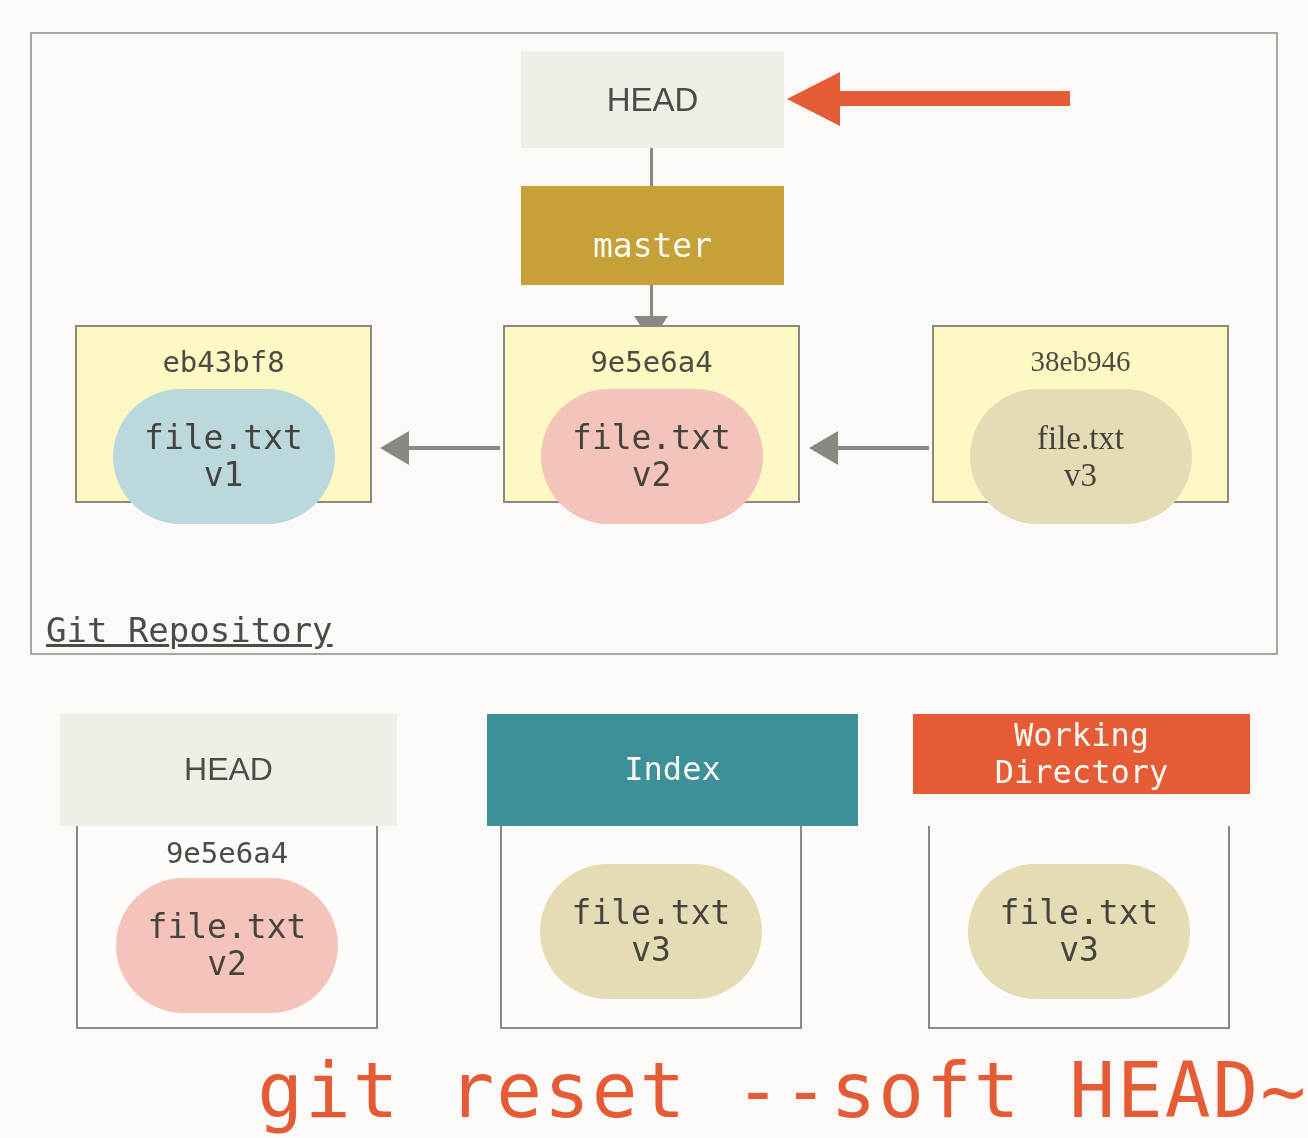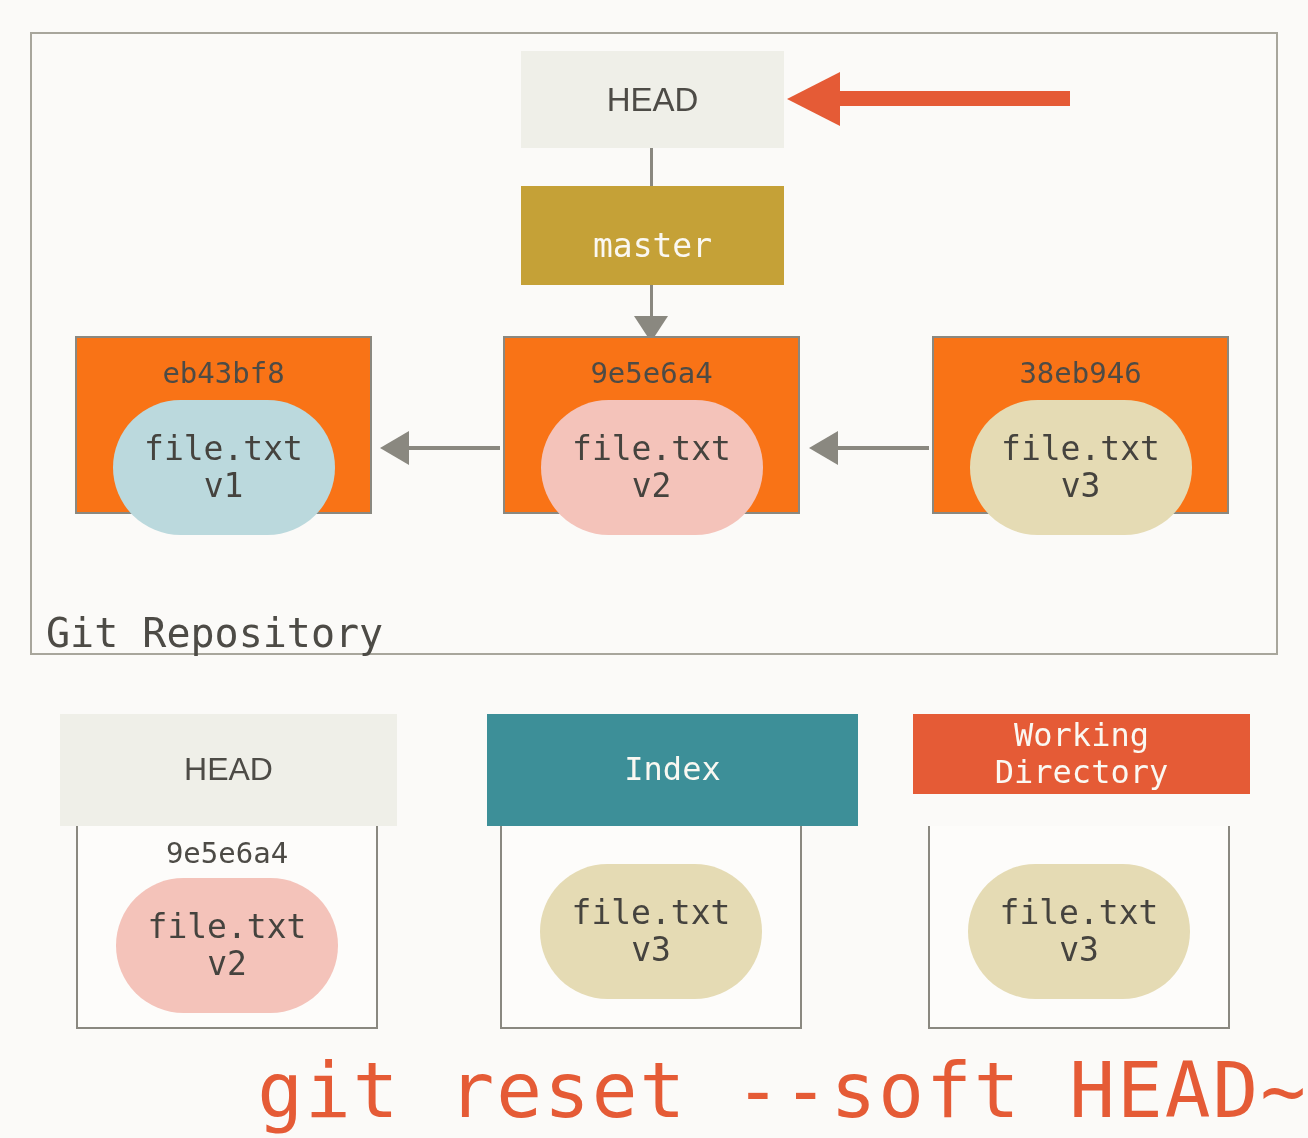--- a/index.html
+++ b/index.html
@@ -30,24 +30,25 @@
     width: 1248px;
     height: 623px;
     border: 2px solid #A8A69C;
     background: #FBFAF8;
     box-sizing: border-box;
   }
   .repo-label {
     position: absolute;
     left: 46px;
     top: 610px;
-    font-size: 40px;
+    font-size: 34px;
     color: #4D4B46;
     letter-spacing: 0px;
     white-space: nowrap;
+    text-decoration: underline;
   }
 
   
   .head-top {
     position: absolute;
     left: 521px;
     top: 51px;
     width: 263px;
     height: 97px;
     background: #EFEFE8;
@@ -103,30 +104,30 @@
     width: 0;
     height: 0;
     border-left: 17px solid transparent;
     border-right: 17px solid transparent;
     border-top: 26px solid #8A8880;
   }
 
   
   .commit-box {
     position: absolute;
-    top: 336px;
+    top: 325px;
     width: 297px;
     height: 178px;
     border: 2px solid #8A8880;
-    background: #f97316;
+    background: #fef9c3;
     box-sizing: border-box;
   }
   .commit-box.c1 { left: 75px; }
   .commit-box.c2 { left: 503px; }
-  .commit-box.c3 { left: 932px; }
+  .commit-box.c3 { left: 932px; font-family: Liberation Serif, serif; }
 
   .commit-hash {
     position: absolute;
     top: 18px;
     left: 0;
     width: 100%;
     text-align: center;
     font-size: 29px;
     color: #4D4B46;
   }

